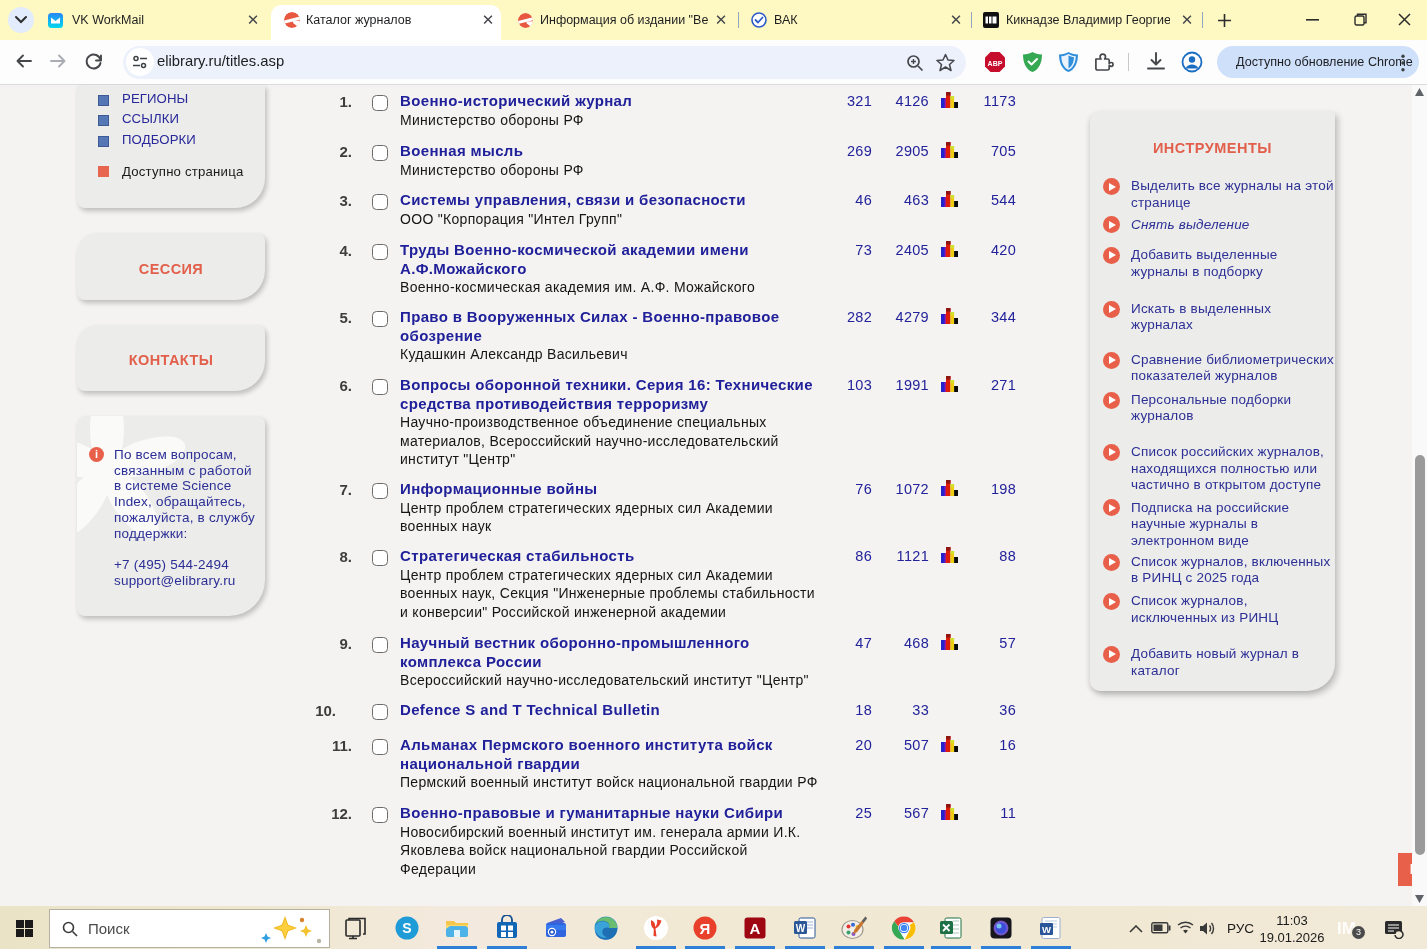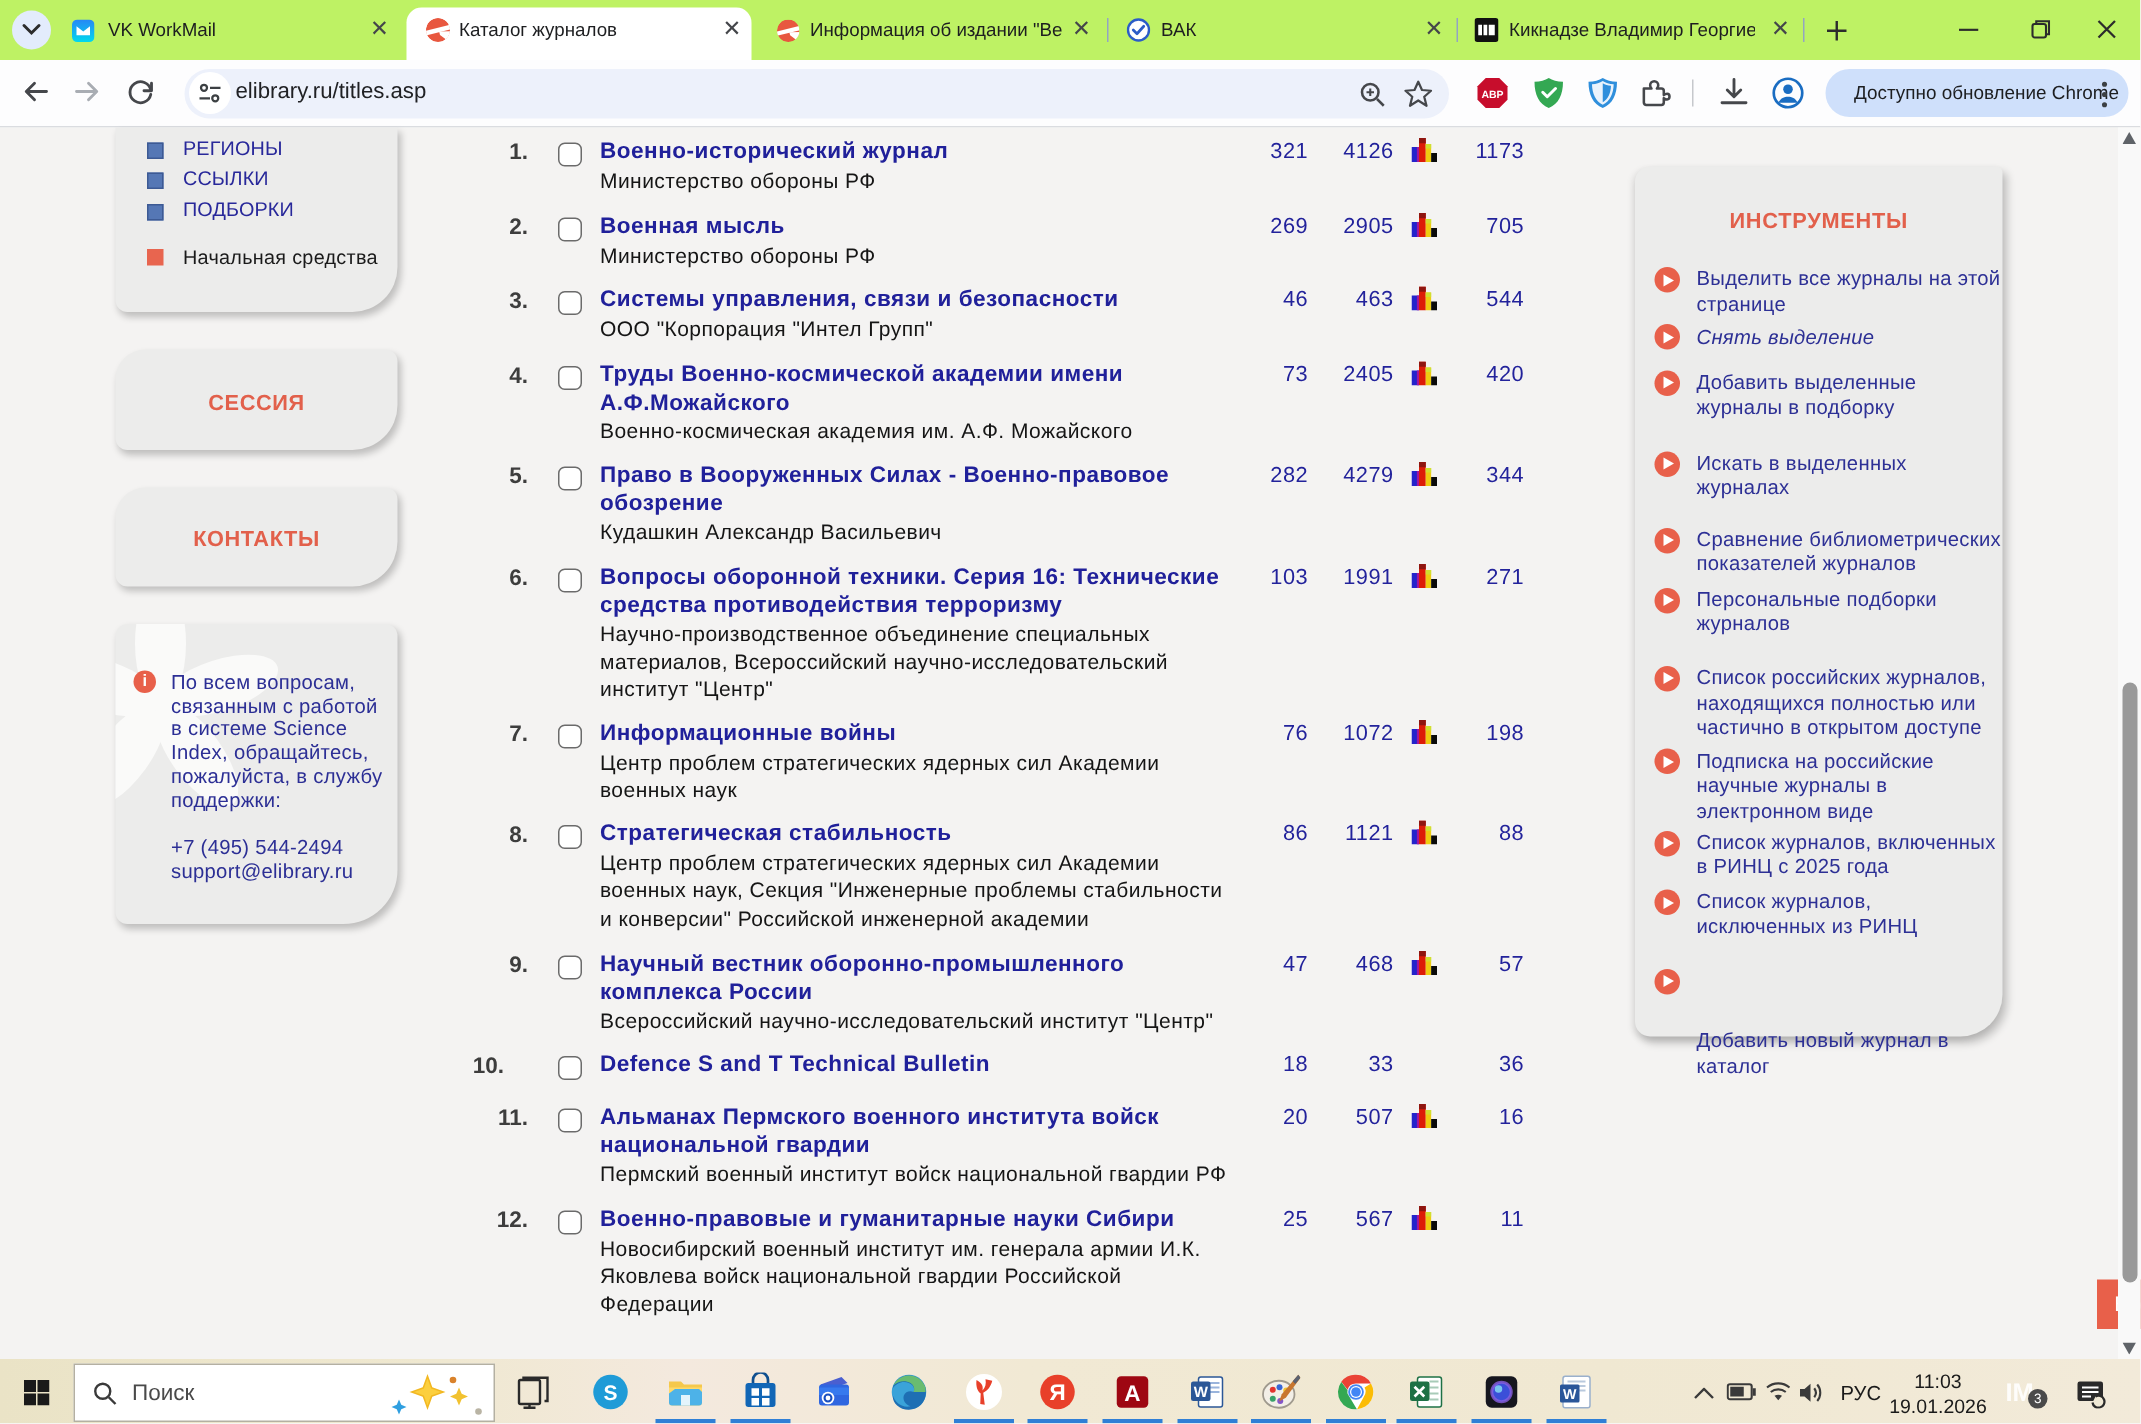--- a/index.html
+++ b/index.html
@@ -2,21 +2,21 @@
 <html><head>
 <meta charset="utf-8">
 <style>
 * { margin:0; padding:0; box-sizing:border-box; }
 html,body { width:1427px; height:949px; overflow:hidden; }
 body { font-family:"Liberation Sans", sans-serif; }
 #screen { position:relative; width:1427px; height:949px; background:#f4f3f2; overflow:hidden; }
 .abs { position:absolute; }
 
 
-#tabbar { position:absolute; left:0; top:0; width:1427px; height:40px; background:#bef264; }
+#tabbar { position:absolute; left:0; top:0; width:1427px; height:40px; background:#fef9c3; }
 #toolbar { position:absolute; left:0; top:40px; width:1427px; height:45px; background:#fdfdfe; border-bottom:1px solid #dadce0; }
 .tabtext { font-size:12.5px; color:#1d1e20; white-space:nowrap; }
 .tabsep { position:absolute; top:12px; width:1px; height:16px; background:#93a5c1; }
 .tclose { position:absolute; top:13px; width:14px; height:14px; font-size:15px; line-height:13px; color:#44464a; text-align:center; }
 #activetab { position:absolute; left:271px; top:5px; width:230px; height:35px; background:#fff; border-radius:10px 10px 0 0; }
 
 
 #addrpill { position:absolute; left:123px; top:6px; width:843px; height:33px; background:#edf1fb; border-radius:17px; }
 .navarrow { position:absolute; top:4px; font-size:19px; color:#45474b; }
 
@@ -211,21 +211,21 @@
 <div id="page">
 
   <div class="panel" style="top:0px;height:123px;border-radius:0 0 30px 8px;"></div>
   <div class="abs" style="left:98px;top:10px;width:11px;height:11px;background:#5577b5;border:1px solid #3d5a94;"></div>
   <div class="abs" style="left:122px;top:6px;font-size:13.2px;color:#28289a;letter-spacing:0.1px;">РЕГИОНЫ</div>
   <div class="abs" style="left:98px;top:30px;width:11px;height:11px;background:#5577b5;border:1px solid #3d5a94;"></div>
   <div class="abs" style="left:122px;top:26px;font-size:13.2px;color:#28289a;letter-spacing:0.1px;">ССЫЛКИ</div>
   <div class="abs" style="left:98px;top:51px;width:11px;height:11px;background:#5577b5;border:1px solid #3d5a94;"></div>
   <div class="abs" style="left:122px;top:47px;font-size:13.2px;color:#28289a;letter-spacing:0.1px;">ПОДБОРКИ</div>
   <div class="abs" style="left:98px;top:81px;width:11px;height:11px;background:#e8654f;"></div>
-  <div class="abs" style="left:122px;top:79px;font-size:13.2px;color:#1a1a1a;letter-spacing:0.2px;">Начальная средства</div>
+  <div class="abs" style="left:122px;top:79px;font-size:13.2px;color:#1a1a1a;letter-spacing:0.2px;">Доступно страница</div>
 
   <div class="panel" style="top:148px;height:67px;border-radius:20px 8px 30px 8px;"></div>
   <div class="ptitle abs" style="left:77px;top:176px;width:188px;">СЕССИЯ</div>
 
   <div class="panel" style="top:240px;height:66px;border-radius:20px 8px 30px 8px;"></div>
   <div class="ptitle abs" style="left:77px;top:267px;width:188px;">КОНТАКТЫ</div>
 
   <div class="panel" style="top:331px;height:200px;border-radius:8px 8px 36px 8px;overflow:hidden;">
     <svg width="170" height="170" viewBox="0 0 170 170" style="position:absolute;left:-55px;top:-31px;">
           <g fill="#fafaf9">
@@ -451,21 +451,21 @@
   <div class="titem" style="top:306.7px;">Персональные подборки<br>журналов</div>
   <div class="ticon" style="top:358.9px;"></div>
   <div class="titem" style="top:359.1px;">Список российских журналов,<br>находящихся полностью или<br>частично в открытом доступе</div>
   <div class="ticon" style="top:414.3px;"></div>
   <div class="titem" style="top:414.5px;">Подписка на российские<br>научные журналы в<br>электронном виде</div>
   <div class="ticon" style="top:468.5px;"></div>
   <div class="titem" style="top:468.7px;">Список журналов, включенных<br>в РИНЦ с 2025 года</div>
   <div class="ticon" style="top:508.0px;"></div>
   <div class="titem" style="top:508.2px;">Список журналов,<br>исключенных из РИНЦ</div>
   <div class="ticon" style="top:560.9px;"></div>
-  <div class="titem" style="top:561.1px;margin-top:40px;">Добавить новый журнал в<br>каталог</div>
+  <div class="titem" style="top:561.1px;">Добавить новый журнал в<br>каталог</div>
 
   <div id="upbtn">Вверх</div>
 
   <div id="sbar">
     <svg class="abs" style="left:3px;top:3px" width="9" height="8" viewBox="0 0 9 8">
           <path d="M4.5 0 L9 8 H0 Z" fill="#5f6368"></path>
         </svg>
     <svg class="abs" style="left:3px;top:810px" width="9" height="8" viewBox="0 0 9 8">
           <path d="M4.5 8 L0 0 H9 Z" fill="#5f6368"></path>
         </svg>

